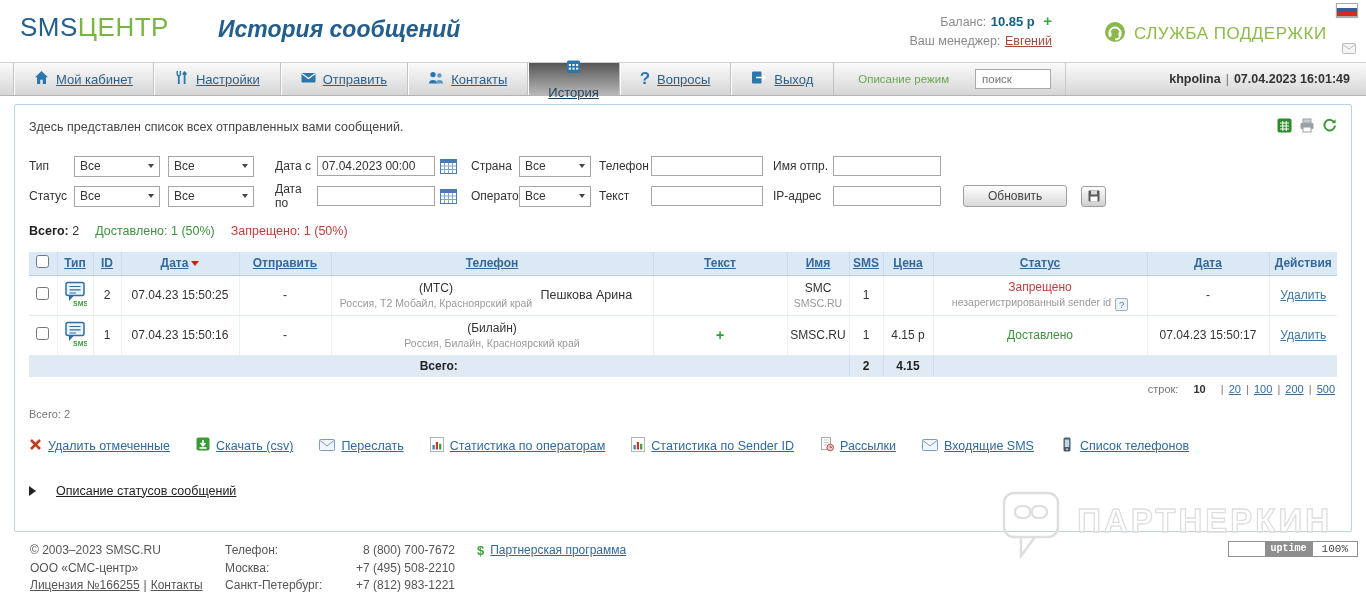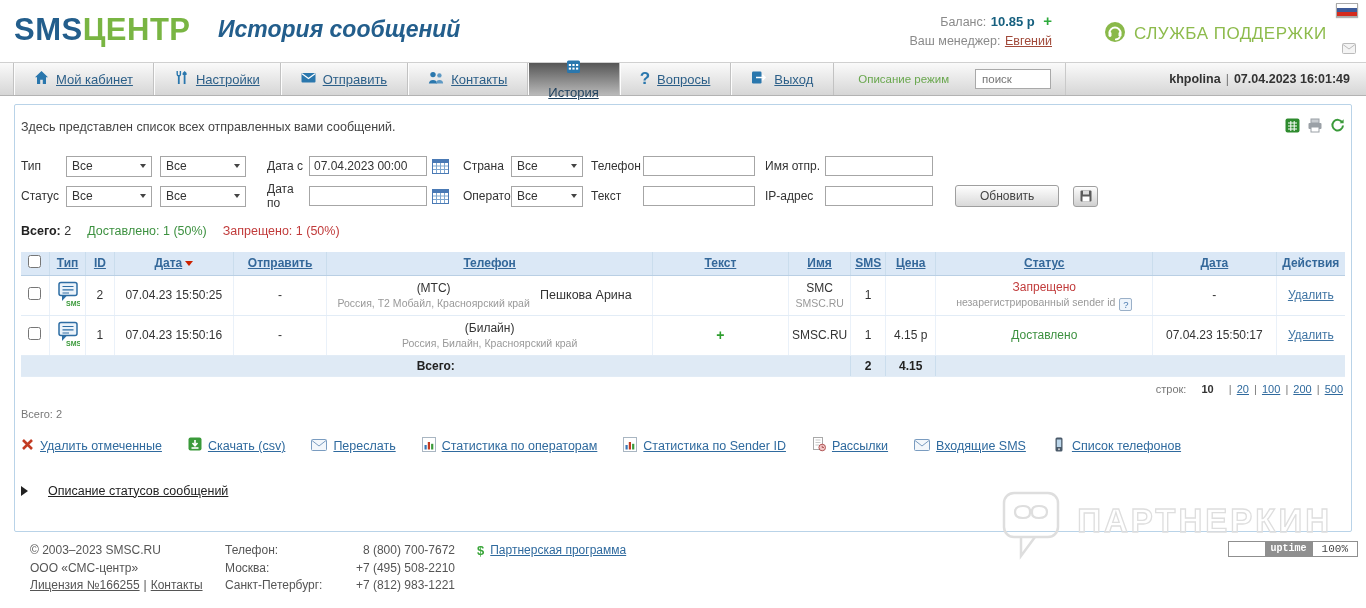--- a/index.html
+++ b/index.html
@@ -3,21 +3,21 @@
 <meta charset="utf-8">
 <style>
   * { box-sizing: border-box; margin: 0; padding: 0; }
   html,body { width:1366px; height:608px; }
   body {
     font-family: "Liberation Sans", "DejaVu Sans", sans-serif;
     background:#fff; color:#333; overflow:hidden; position:relative;
   }
   
   .hdr { position:absolute; left:0; top:0; width:1366px; height:62px; background:#fff; }
-  .logo { position:absolute; left:14px; top:12px; font-size:31px; font-weight:bold; letter-spacing:.5px; }
+  .logo { position:absolute; left:20px; top:12px; font-size:26px; font-weight:normal; letter-spacing:.5px; }
   .logo .l-sms { color:#235e8c; }
   .logo .l-center { color:#79b543; }
   .page-title { position:absolute; left:218px; top:16px; font-size:23px; font-style:italic; font-weight:bold; color:#235e8c; }
   .balance-block { position:absolute; right:314px; top:12px; text-align:right; line-height:18px; }
   .balance-block .lbl { color:#8a8a8a; font-size:12.5px; }
   .balance-val { color:#17607f; font-weight:bold; font-size:13px; }
   .balance-add { color:#2daa3c; font-weight:bold; font-size:15px; cursor:pointer; text-decoration:none; margin-left:4px;}
   .manager-name { color:#a14a3a; font-size:12.5px; text-decoration:underline; cursor:pointer; }
   .support { position:absolute; left:1103px; top:20px; display:flex; align-items:center; gap:7px; }
   .support-label { color:#8dbb4c; font-size:17px; letter-spacing:.5px; }
@@ -36,21 +36,21 @@
   .tab.active .tlabel { color:#1d3f5c; }
   .nav-simple { display:flex; align-items:center; padding:0 26px 0 24px; font-size:11.5px; color:#69a74e; cursor:pointer; }
   .nav-search { display:flex; align-items:center; }
   .nav-search input { width:76px; height:20px; border:1px solid #a9a9a9; font-size:11.5px; padding:0 6px; color:#555; font-family:inherit;}
   .nav-user { flex:1; display:flex; align-items:center; justify-content:flex-end; padding-right:16px;
     font-size:12.5px; font-weight:bold; color:#333; gap:5px; border-left:1px solid #c9c9c9; margin-left:14px;}
   .nav-user .sep { color:#777; font-weight:normal; }
   .q-glyph { color:#2a77ad; font-size:17px; font-weight:bold; }
   
   .panel { position:absolute; left:14px; top:104px; width:1338px; height:428px;
-    background:#fff; border:1px solid #b9d3e8; border-radius:2px; padding:13px 6px; }
+    background:#fff; border:1px solid #b9d3e8; border-radius:2px; padding:13px 14px; }
   .panel-head { display:flex; justify-content:space-between; align-items:flex-start; }
   .intro { font-size:12.5px; color:#444; padding-top:2px; }
   .panel-icons { display:flex; gap:7px; align-items:center; }
   .panel-icons span { cursor:pointer; display:inline-flex; }
   
   .filters { margin-top:20px; }
   .frow { display:flex; align-items:center; height:24px; margin-bottom:6px; }
   .flabel { font-size:12px; color:#333; }
   .w-type { width:45px; }
   .w-date { width:42px; margin-left:13px; }

